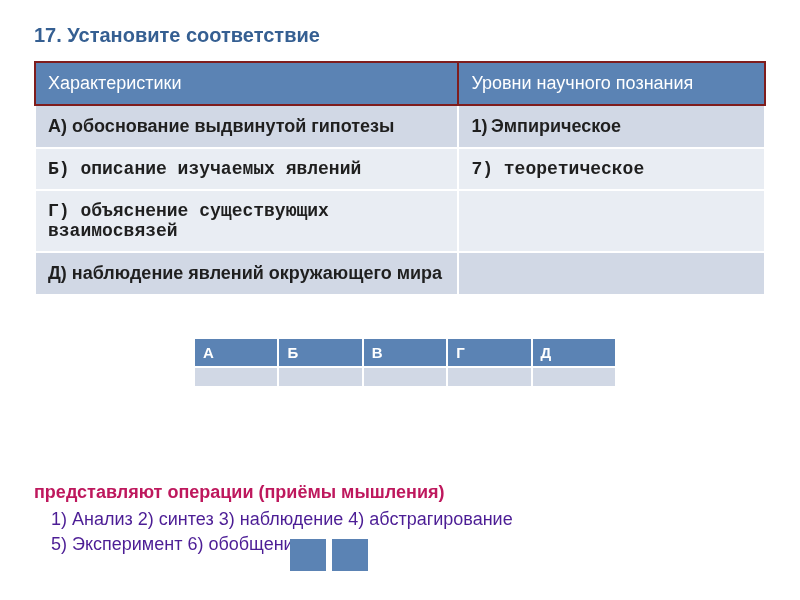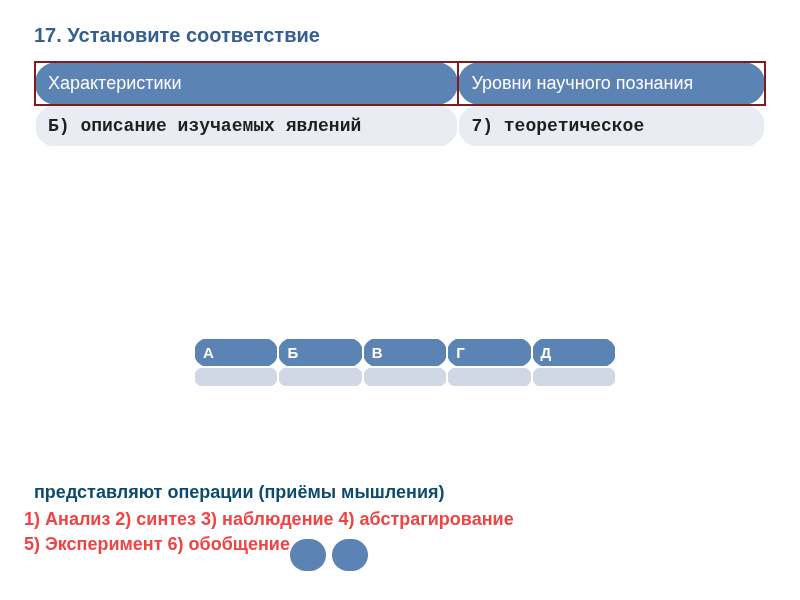--- a/index.html
+++ b/index.html
@@ -1,15 +1,15 @@
 <!DOCTYPE html>
 <html><head>
 <meta charset="utf-8">
 <style>
-  * { box-sizing: border-box; margin: 0; padding: 0; border-radius: 25px; }
+  * { box-sizing: border-box; margin: 0; padding: 0; }
   body {
     font-family: Arial, Helvetica, sans-serif;
     background: #ffffff;
     width: 800px;
     height: 600px;
     overflow: hidden;
     position: relative;
   }
   .slide {
     padding: 24px 34px 0 34px;
@@ -74,33 +74,33 @@
     background: #d1d8e5;
     padding: 9px 8px;
     border: 2px solid #ffffff;
   }
 
   .partial-line {
     position: absolute;
     left: 34px;
     top: 482px;
     width: 730px;
-    color: #0c4a6e;
+    color: #be185d;
     font-size: 18px;
     font-weight: bold;
     white-space: nowrap;
     overflow: hidden;
   }
   .options {
     position: absolute;
-    left: 24px;
+    left: 51px;
     top: 507px;
-    color: #ef4444;
+    color: #4c1d95;
     font-size: 18px;
-    font-weight: bold;
+    font-weight: normal;
     line-height: 1.4;
   }
 
   .boxes {
     position: absolute;
     left: 290px;
     top: 539px;
     display: flex;
     gap: 6px;
   }
@@ -122,23 +122,35 @@
       <col class="left">
         <col class="right">
     </colgroup>
     <thead>
       <tr>
         <th>Характеристики</th>
         <th>Уровни научного познания</th>
       </tr>
     </thead>
     <tbody>
+      <tr class="odd">
+        <td>А) обоснование выдвинутой гипотезы</td>
+        <td>1) Эмпирическое</td>
+      </tr>
       <tr class="even">
         <td>Б) описание изучаемых явлений</td>
         <td>7) теоретическое</td>
+      </tr>
+      <tr class="even">
+        <td>Г) объяснение существующих взаимосвязей</td>
+        <td></td>
+      </tr>
+      <tr class="odd">
+        <td>Д) наблюдение явлений окружающего мира</td>
+        <td></td>
       </tr>
     </tbody>
   </table>
 
   <div class="small-table-wrap">
     <table class="answer">
       <thead>
         <tr>
           <th>А</th>
           <th>Б</th>

